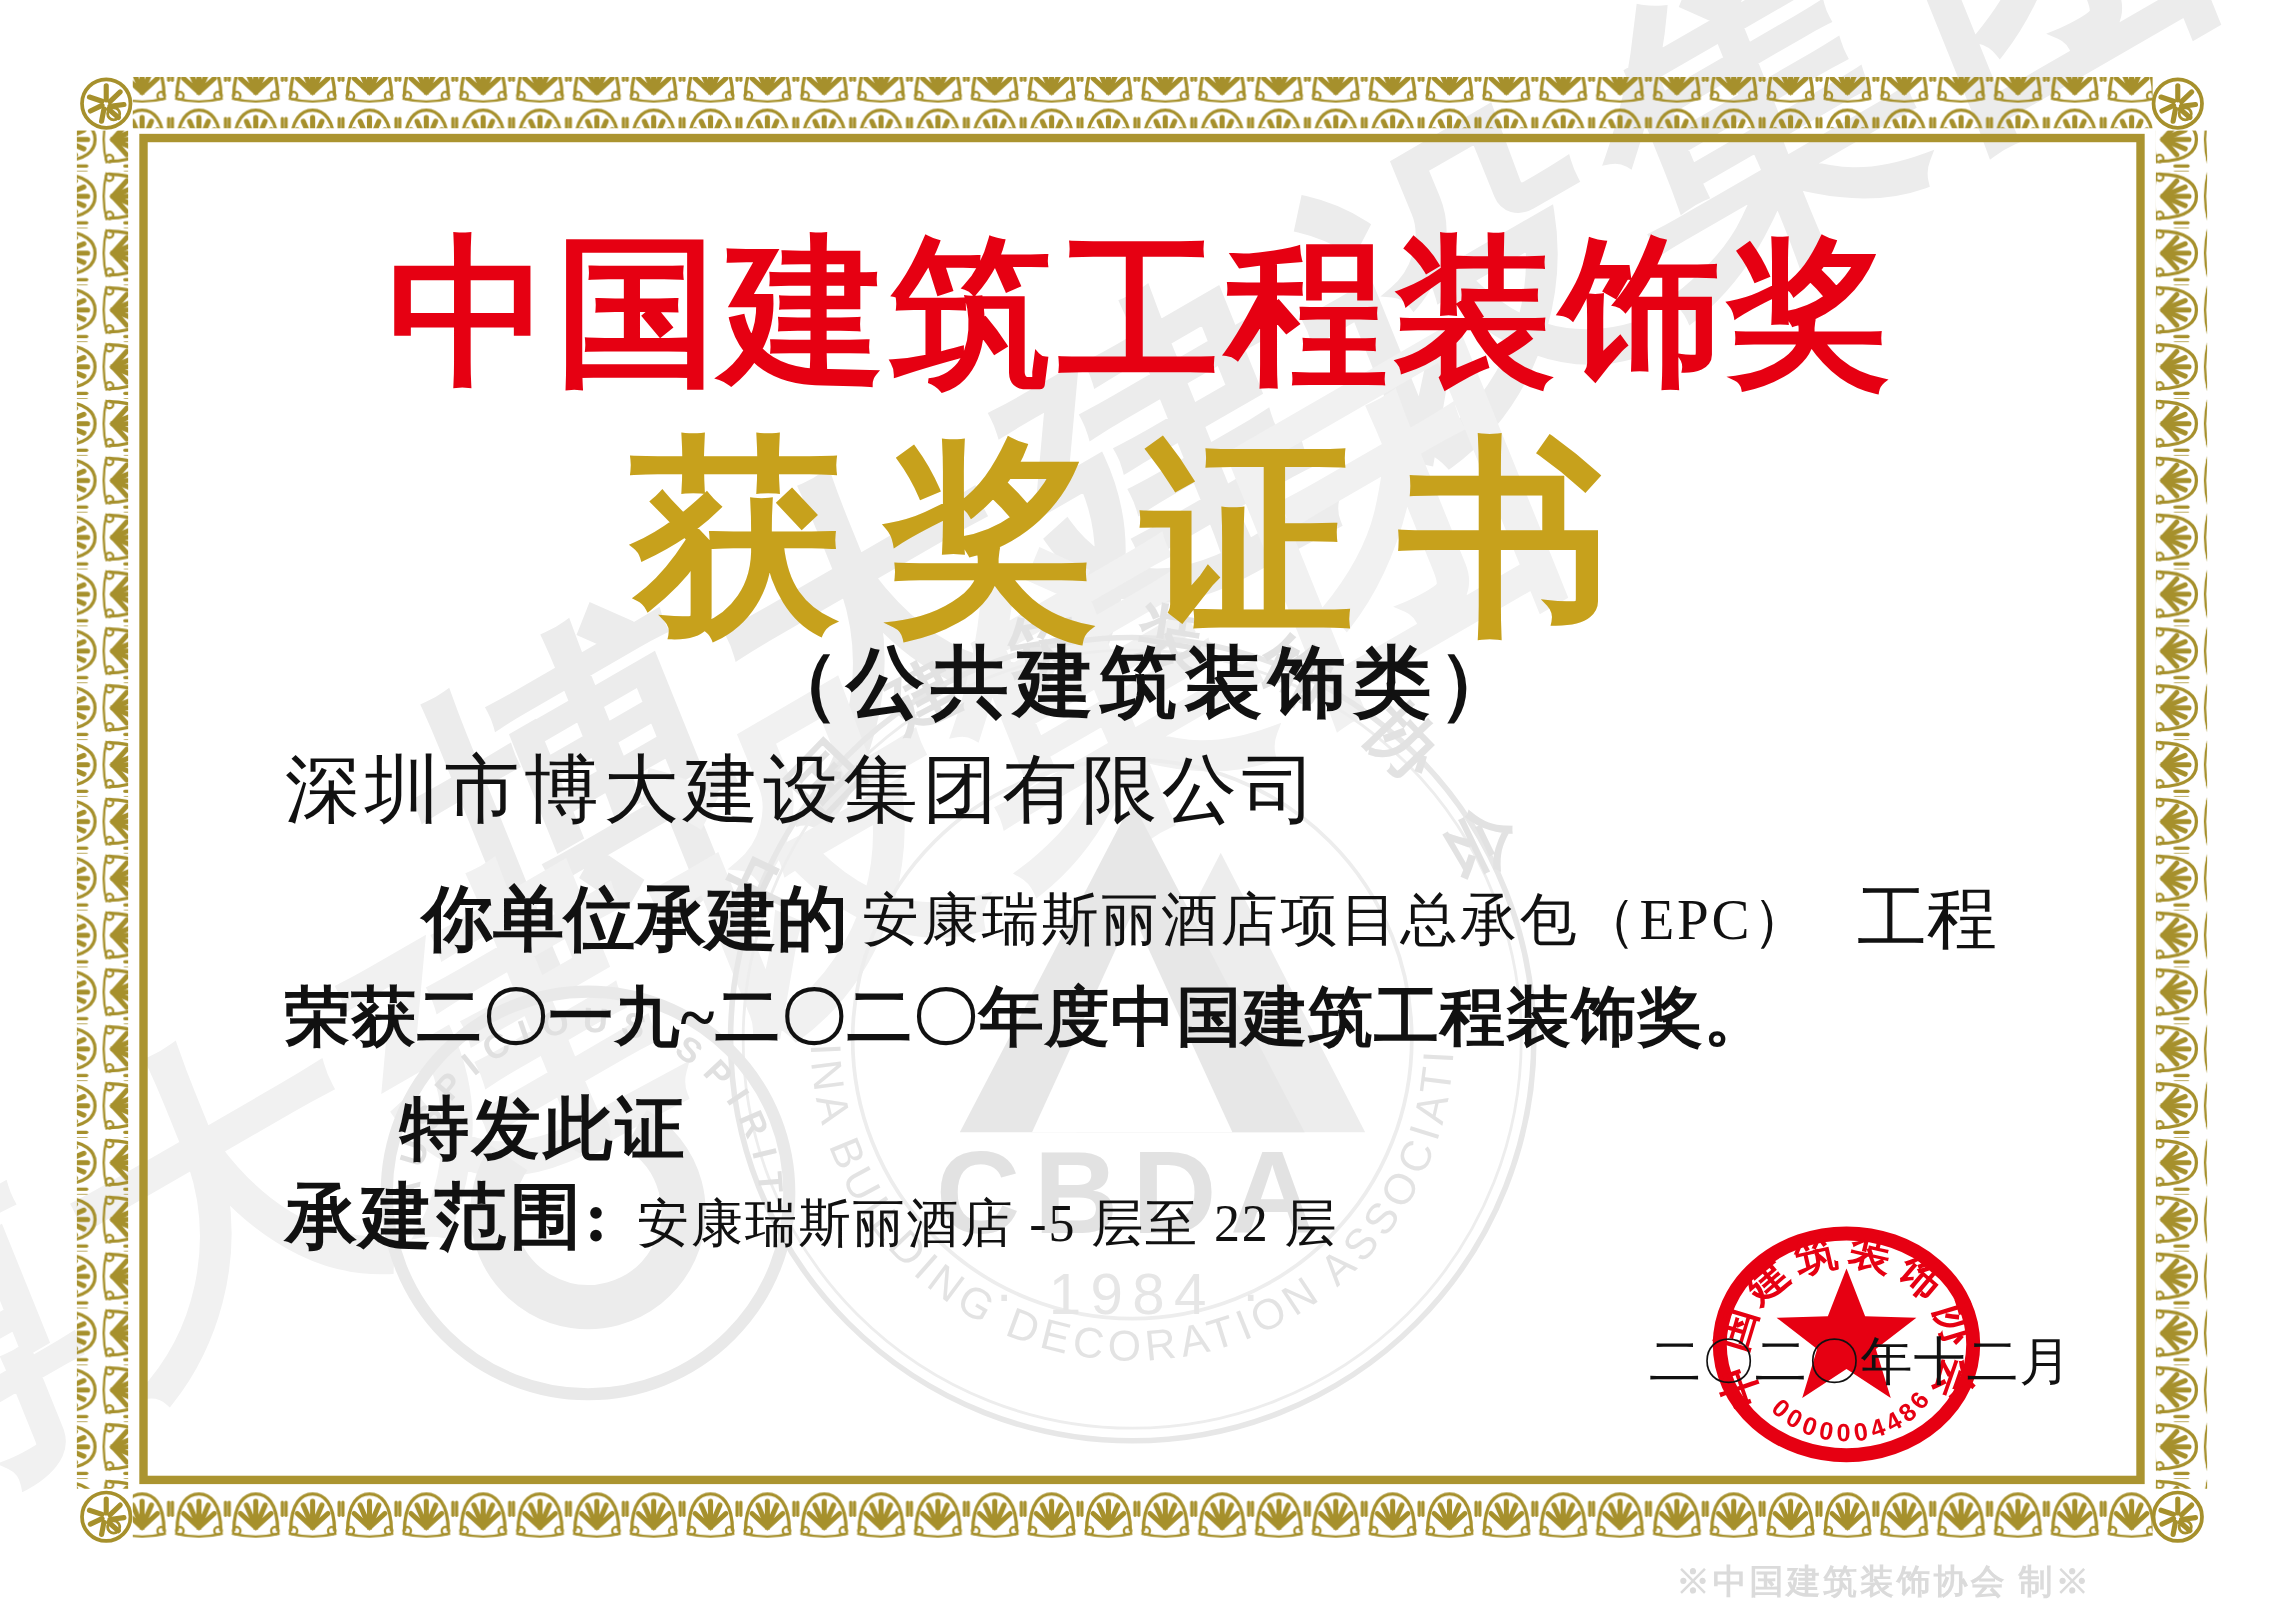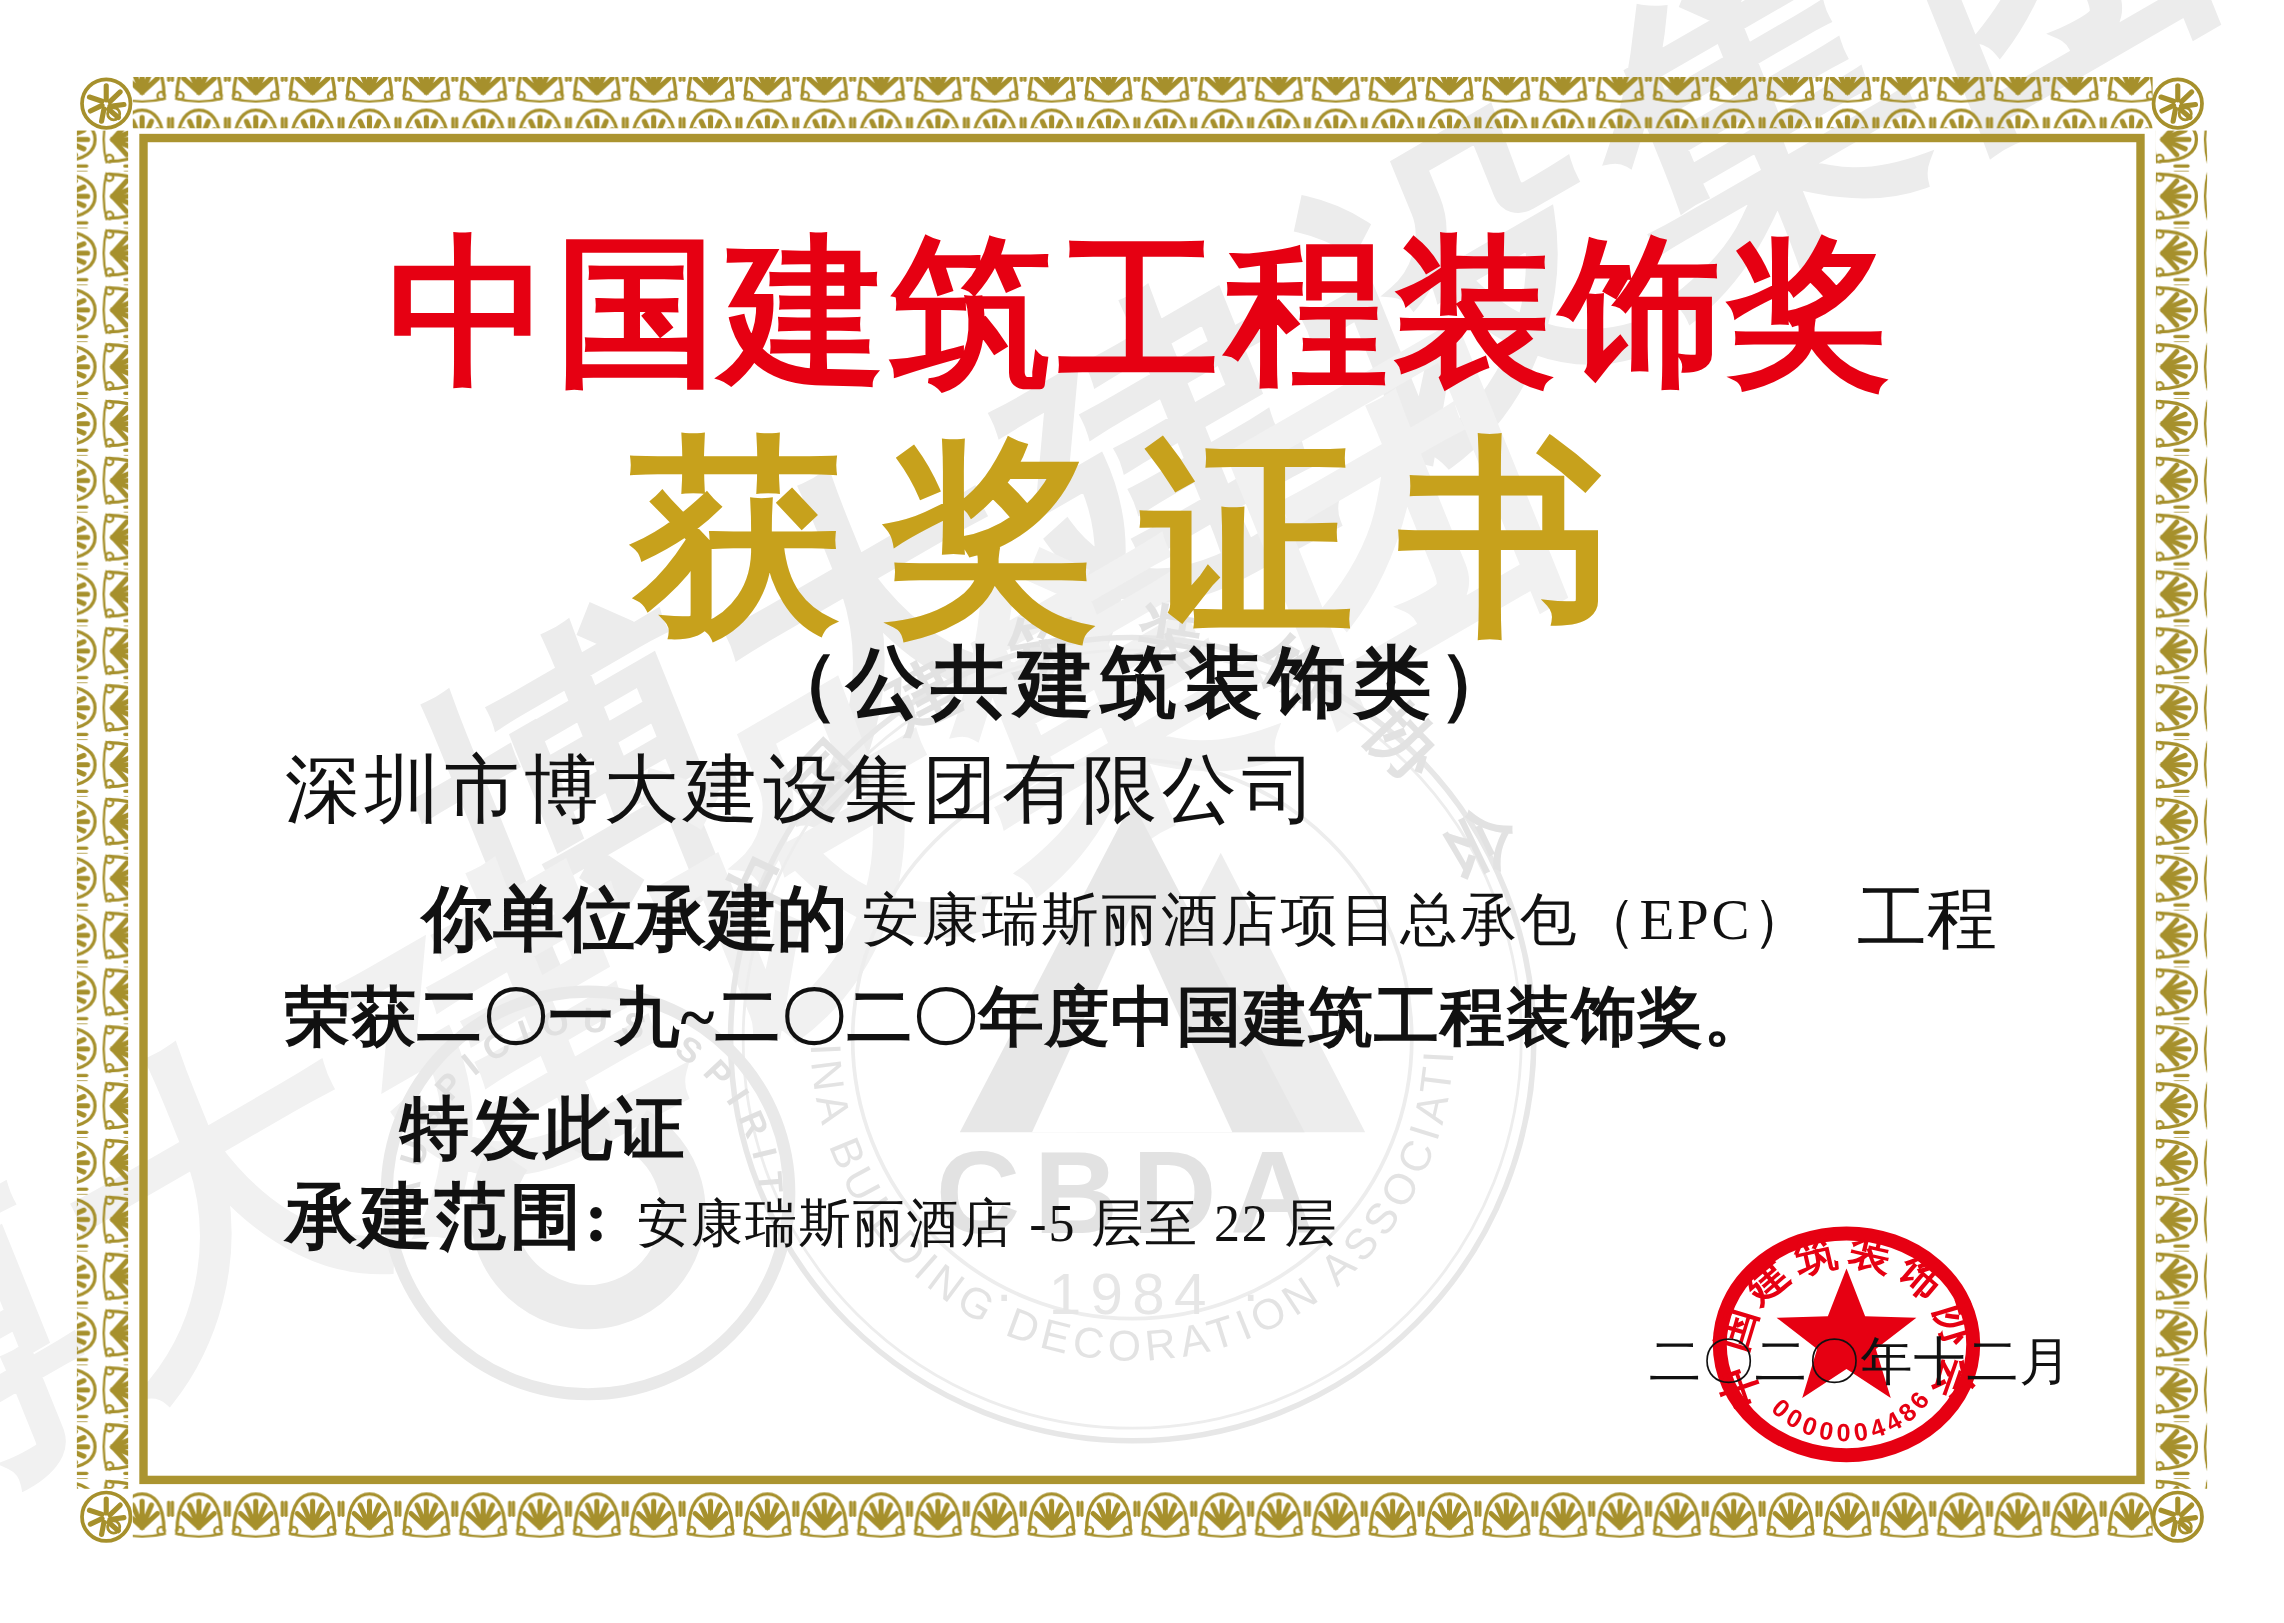--- a/index.html
+++ b/index.html
@@ -225,20 +225,21 @@
     </div>
 
     <div class="t award-line hei">荣获二〇一九~二〇二〇年度中国建筑工程装饰奖。</div>
 
     <div class="t issue-line hei">特发此证</div>
 
     <div class="t scope">
       <span class="scope-label kai">承建范围:</span><span class="scope-value kai">安康瑞斯丽酒店 -5 层至 22 层</span>
     </div>
 
+    <div class="t footer-line hei">※中国建筑装饰协会 制※</div>
   </div>
 
   <svg class="seal-layer" width="2284" height="1624" viewBox="0 0 4902 3485" style="position:absolute;inset:0">
     <defs>
       <path id="sealTopArc" d="M 3762,2962 A 212,188 0 1 1 4164,2962" fill="none"></path>
       <path id="sealBottomArc" d="M 3788,3012 A 206,172 0 0 0 4138,3012" fill="none"></path>
     </defs>
     <ellipse cx="3963" cy="2885" rx="272" ry="238" fill="none" stroke="#e60012" stroke-width="30"></ellipse>
     <g fill="#e60012">
       <polygon points="3963,2722 4003,2825 4113,2828 4026,2895 4058,3000 3963,2938 3868,3000 3900,2895 3813,2828 3923,2825"></polygon>

